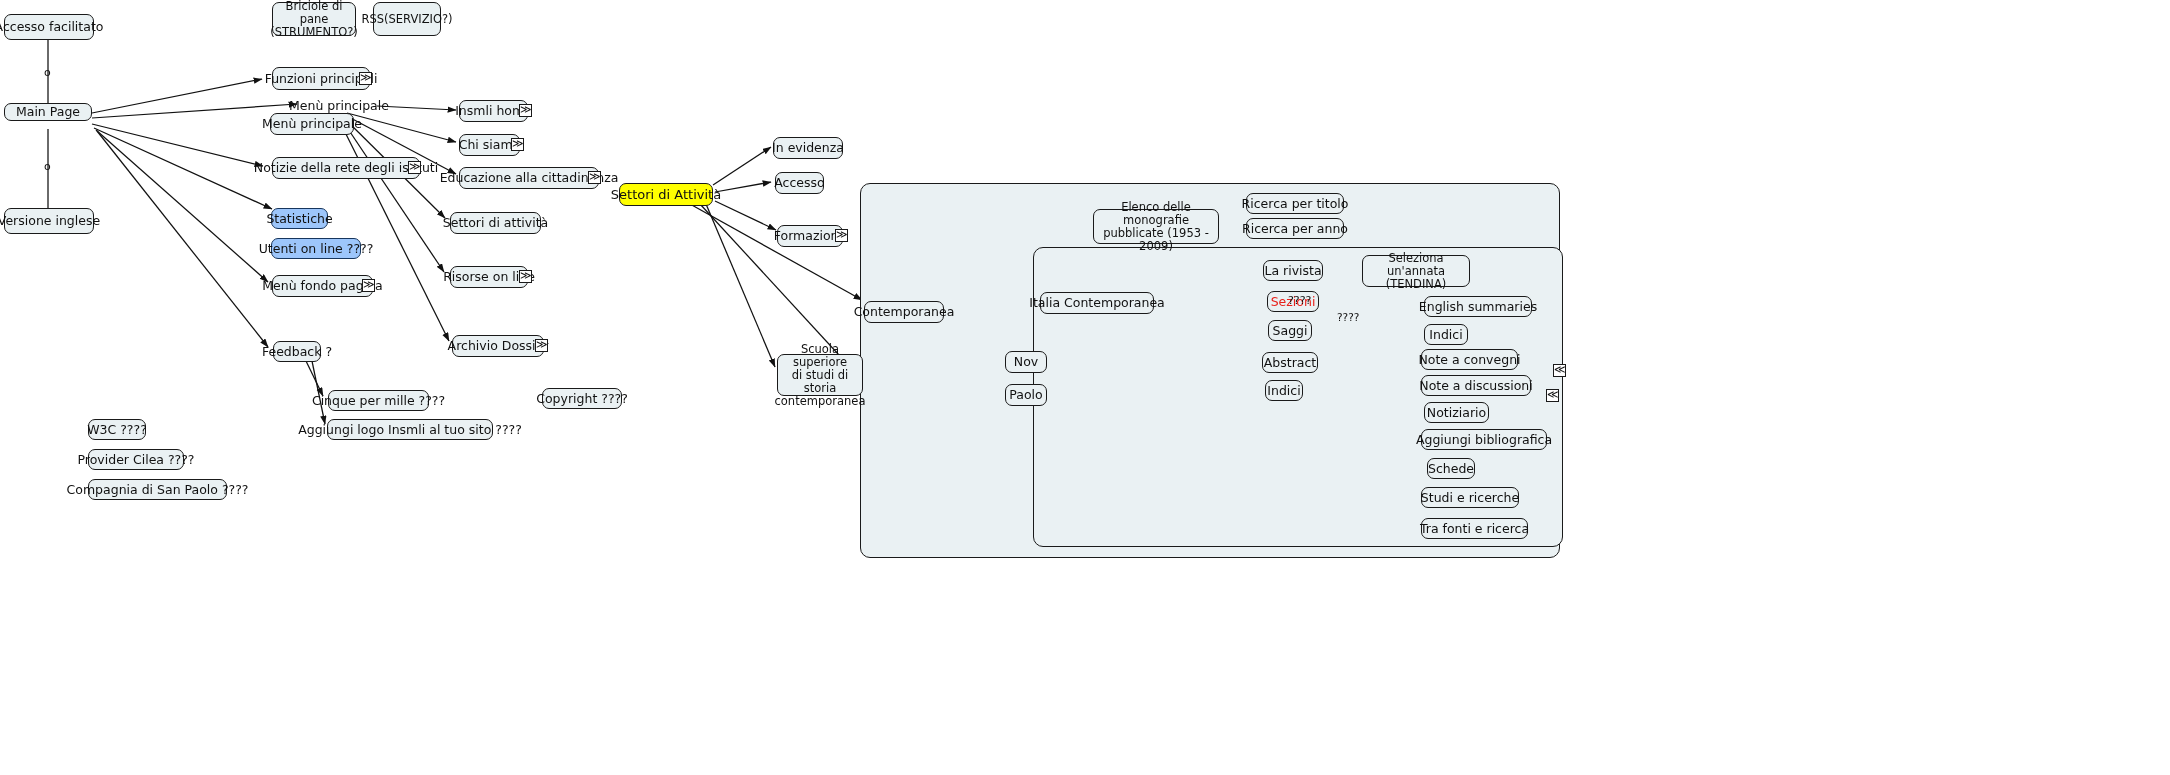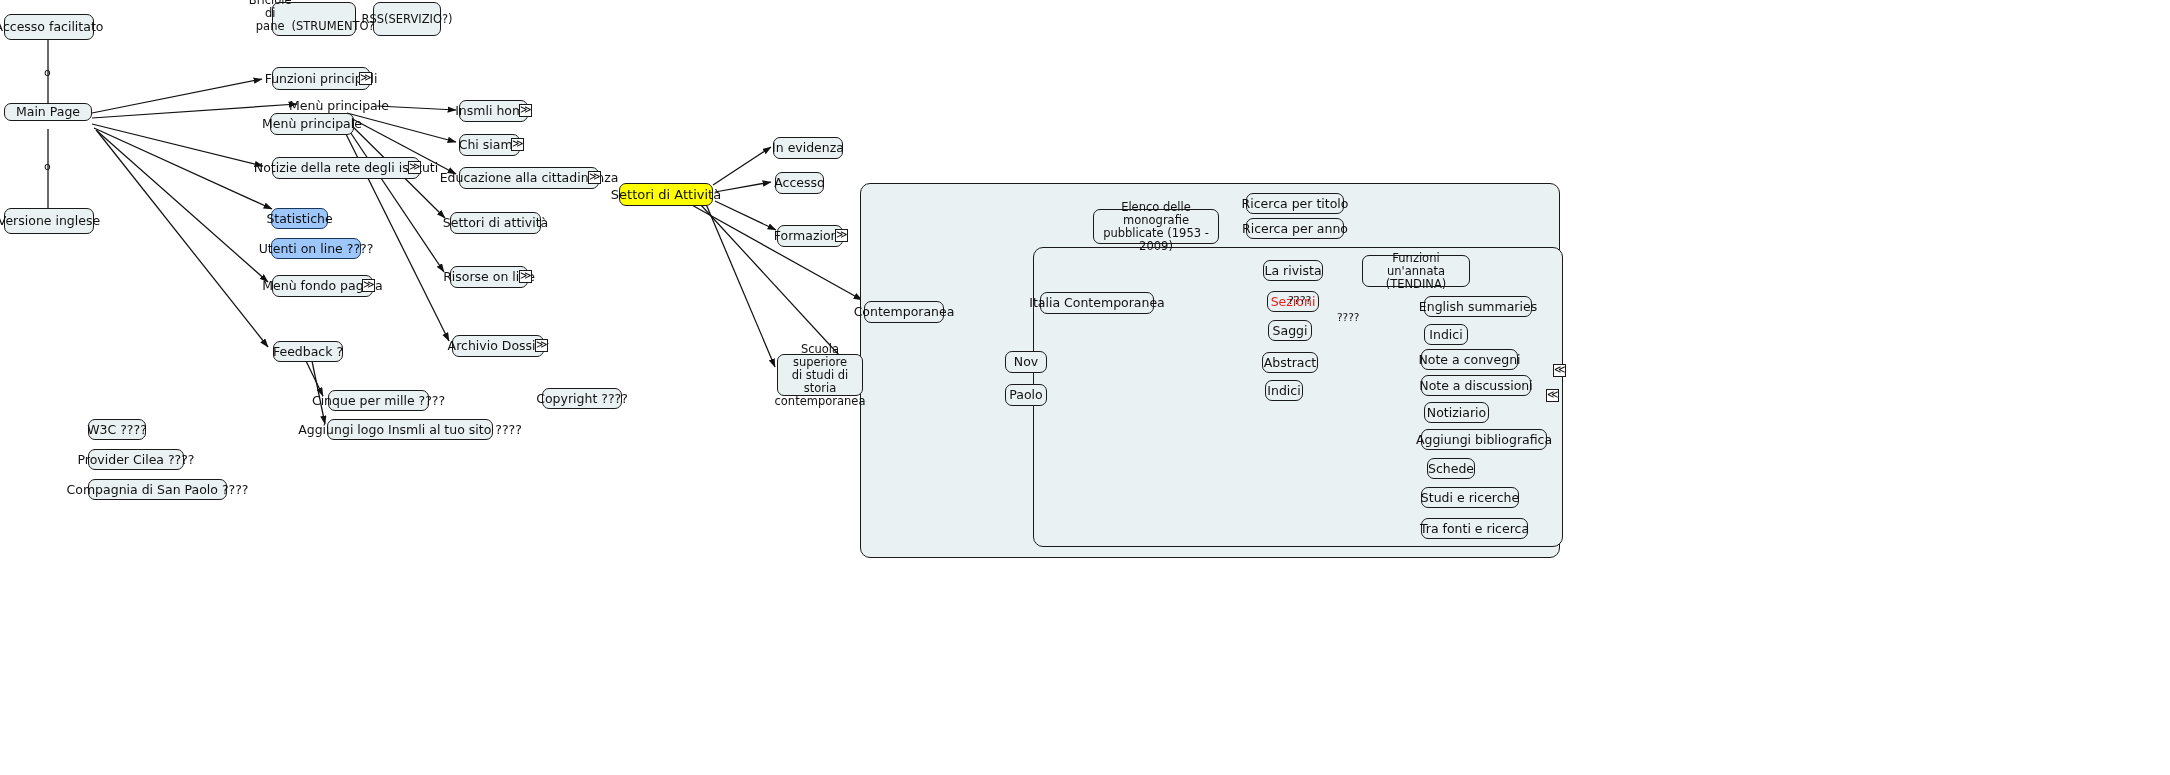--- a/index.html
+++ b/index.html
@@ -130,21 +130,21 @@
       <line x1="1302" y1="312" x2="1421" y2="466" marker-end="url(#ar)"></line>
       <line x1="1300" y1="312" x2="1418" y2="494" marker-end="url(#ar)"></line>
       <line x1="1298" y1="312" x2="1418" y2="525" marker-end="url(#ar)"></line>
 
       <line x1="1375" y1="330" x2="1322" y2="311" marker-end="url(#ar)"></line>
     </g>
   </svg>
 
   <div class="node" style="left:4px;top:14px;width:90px;height:26px;">Accesso facilitato</div>
 
-  <div class="node multiline" style="left:272px;top:2px;width:84px;height:34px;flex-direction:row;font-size:11.5px;align-items:flex-end;">
+  <div class="node multiline" style="left:272px;top:2px;width:84px;height:34px;flex-direction:column;font-size:11.5px;">
     <span>Briciole di pane</span>
     <span>(STRUMENTO?)</span>
   </div>
 
   <div class="node multiline" style="left:373px;top:2px;width:68px;height:34px;flex-direction:row;font-size:11.5px;">
     <span>RSS</span>
     <span>(SERVIZIO?)</span>
   </div>
 
   <div class="ovl" style="left:44px;top:66px;">o</div>
@@ -164,21 +164,21 @@
   <div class="node" style="left:272px;top:157px;width:148px;height:22px;">Notizie della rete degli istituti</div>
   <div class="chev" style="left:408px;top:161px;">≫</div>
 
   <div class="node blue" style="left:271px;top:208px;width:57px;height:21px;">Statistiche</div>
 
   <div class="node blue" style="left:271px;top:238px;width:90px;height:21px;">Utenti on line ????</div>
 
   <div class="node" style="left:272px;top:275px;width:101px;height:22px;">Menù fondo pagina</div>
   <div class="chev" style="left:362px;top:279px;">≫</div>
 
-  <div class="node" style="left:273px;top:341px;width:70px;height:21px;">Feedback ?</div>
+  <div class="node" style="left:273px;top:341px;width:48px;height:21px;">Feedback ?</div>
 
   <div class="node" style="left:328px;top:390px;width:101px;height:21px;">Cinque per mille ????</div>
 
   <div class="node" style="left:327px;top:419px;width:166px;height:21px;">Aggiungi logo Insmli al tuo sito ????</div>
 
   <div class="node" style="left:542px;top:388px;width:80px;height:21px;">Copyright ????</div>
 
   <div class="node" style="left:88px;top:419px;width:58px;height:21px;">W3C ????</div>
 
   <div class="node" style="left:88px;top:449px;width:96px;height:21px;">Provider Cilea ????</div>
@@ -239,21 +239,21 @@
   <div class="node" style="left:1267px;top:291px;width:52px;height:21px;color:#e8201a;">Sezioni</div>
   <div class="ovl red" style="left:1288px;top:294px;color:#111;">????</div>
 
   <div class="node" style="left:1268px;top:320px;width:44px;height:21px;">Saggi</div>
 
   <div class="node" style="left:1262px;top:352px;width:56px;height:21px;">Abstract</div>
 
   <div class="node" style="left:1265px;top:380px;width:38px;height:21px;">Indici</div>
 
   <div class="node multiline" style="left:1362px;top:255px;width:108px;height:32px;flex-direction:column;font-size:11.5px;">
-    <span>Funzioni un'annata</span>
+    <span>Seleziona un'annata</span>
     <span>(TENDINA)</span>
   </div>
 
   <div class="ovl" style="left:1337px;top:311px;font-size:10.5px;">????</div>
 
   <div class="node" style="left:1424px;top:296px;width:108px;height:21px;">English summaries</div>
 
   <div class="node" style="left:1424px;top:324px;width:44px;height:21px;">Indici</div>
 
   <div class="node" style="left:1421px;top:349px;width:97px;height:21px;">Note a convegni</div>

